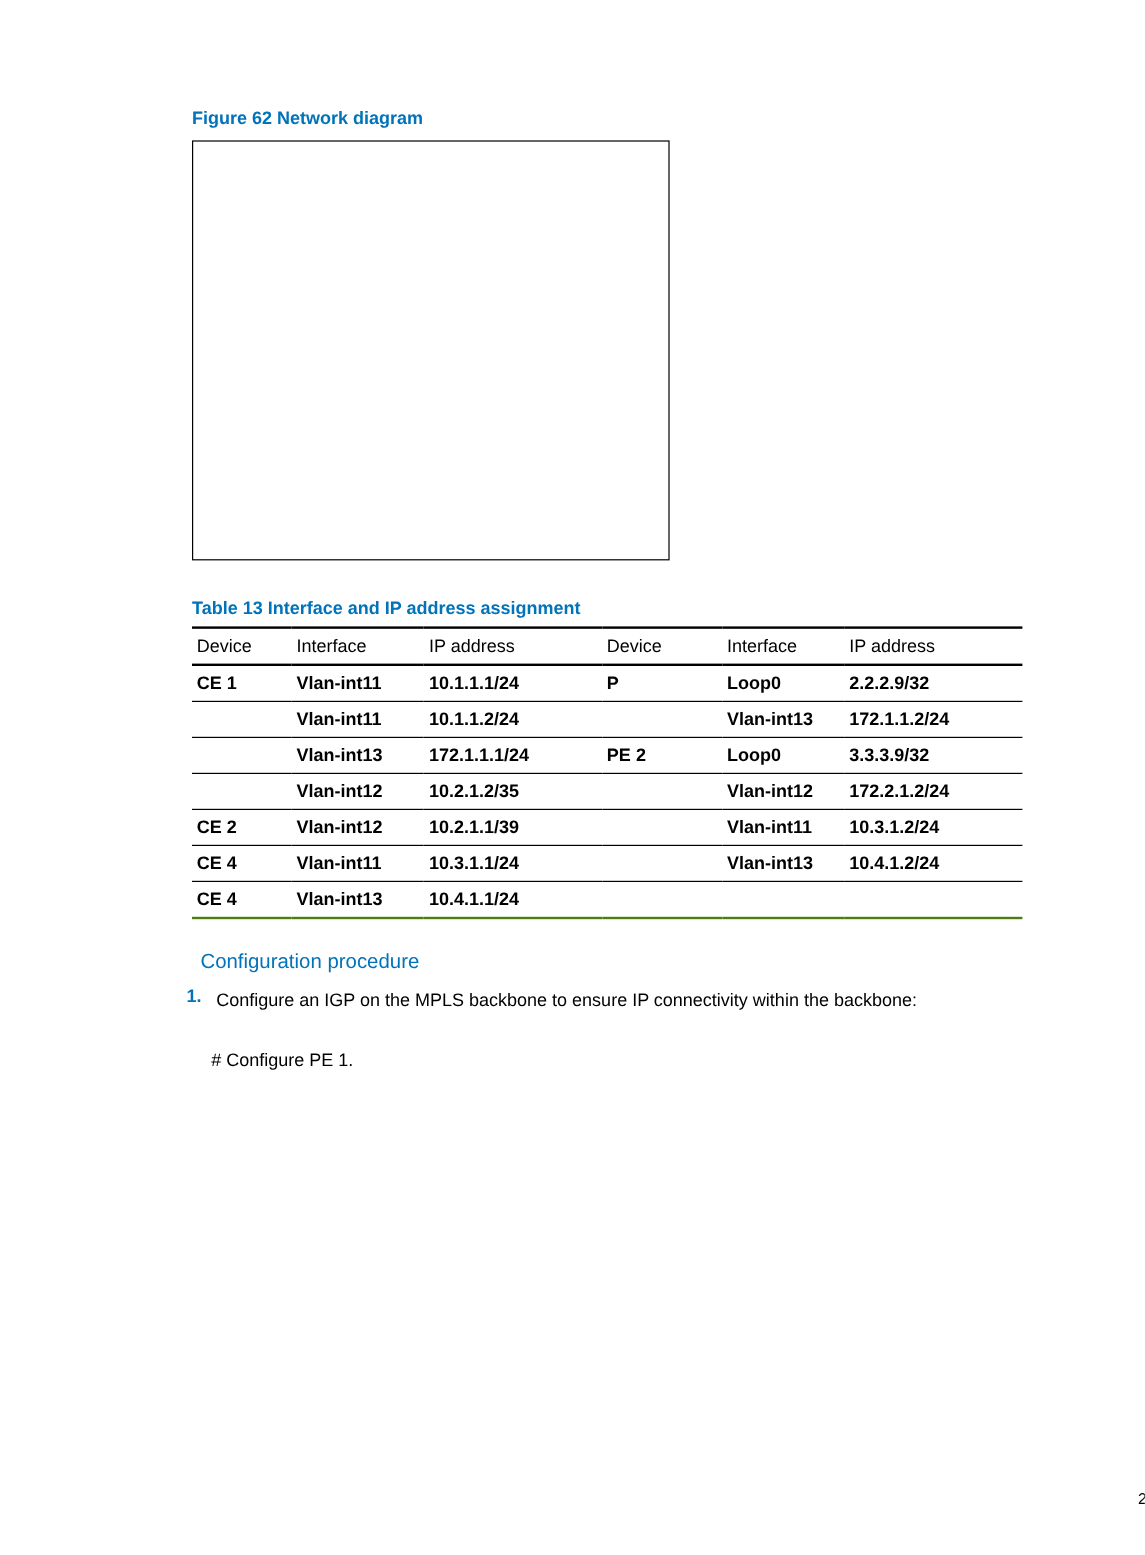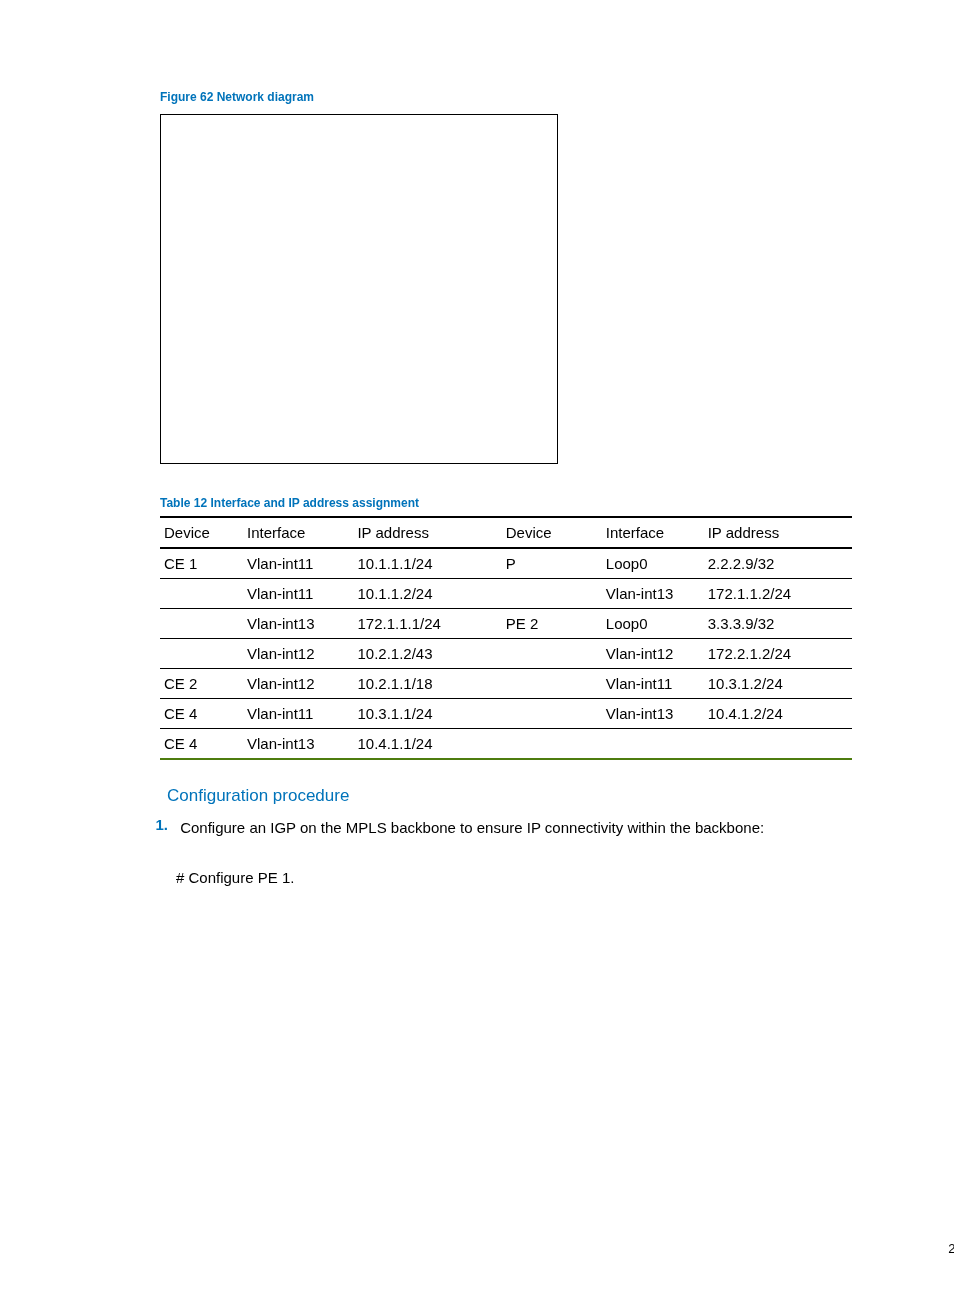--- a/index.html
+++ b/index.html
@@ -16,21 +16,21 @@
   .page {
     position: relative;
     width: 954px;
     height: 1296px;
     box-sizing: border-box;
     padding: 90px 100px 0 120px;
   }
   .caption-blue {
     color: #0073ba;
     font-weight: bold;
-    font-size: 12px;
+    font-size: 15px;
     margin-left: 40px;
   }
   .diagram-box {
     margin-left: 40px;
     margin-top: 10px;
     width: 396px;
     height: 348px;
     border: 1px solid #000;
     background: #fff;
   }
@@ -48,20 +48,21 @@
     text-align: left;
     font-weight: normal;
     padding: 6px 4px 6px 4px;
     border-top: 2px solid #000;
     border-bottom: 2px solid #000;
   }
   td {
     padding: 6px 4px 6px 4px;
     border-bottom: 1px solid #000;
     vertical-align: top;
+    font-weight: bold;
   }
   tr.lastrow td {
     border-bottom: 2px solid #4d7c0f;
   }
   .col-dev   { width: 80px; }
   .col-if    { width: 110px; }
   .col-ip    { width: 150px; }
   .col-dev2  { width: 100px; }
   .col-if2   { width: 100px; }
   .col-ip2   { width: 150px; }
@@ -102,21 +103,21 @@
 </style>
 </head>
 <body>
 
 <div class="page">
 
   <div class="caption-blue">Figure 62 Network diagram</div>
 
   <div class="diagram-box"></div>
 
-  <div class="caption-blue table">Table 12 Interface and IP address assignment</div>
+  <div class="caption-blue table">Table 13 Interface and IP address assignment</div>
 
   <table>
     <thead>
       <tr>
         <th class="col-dev">Device</th>
         <th class="col-if">Interface</th>
         <th class="col-ip">IP address</th>
         <th class="col-dev2">Device</th>
         <th class="col-if2">Interface</th>
         <th class="col-ip2">IP address</th>
@@ -143,29 +144,29 @@
         <td></td>
         <td>Vlan-int13</td>
         <td>172.1.1.1/24</td>
         <td>PE 2</td>
         <td>Loop0</td>
         <td>3.3.3.9/32</td>
       </tr>
       <tr>
         <td></td>
         <td>Vlan-int12</td>
-        <td>10.2.1.2/43</td>
+        <td>10.2.1.2/35</td>
         <td></td>
         <td>Vlan-int12</td>
         <td>172.2.1.2/24</td>
       </tr>
       <tr>
         <td>CE 2</td>
         <td>Vlan-int12</td>
-        <td>10.2.1.1/18</td>
+        <td>10.2.1.1/39</td>
         <td></td>
         <td>Vlan-int11</td>
         <td>10.3.1.2/24</td>
       </tr>
       <tr>
         <td>CE 4</td>
         <td>Vlan-int11</td>
         <td>10.3.1.1/24</td>
         <td></td>
         <td>Vlan-int13</td>

